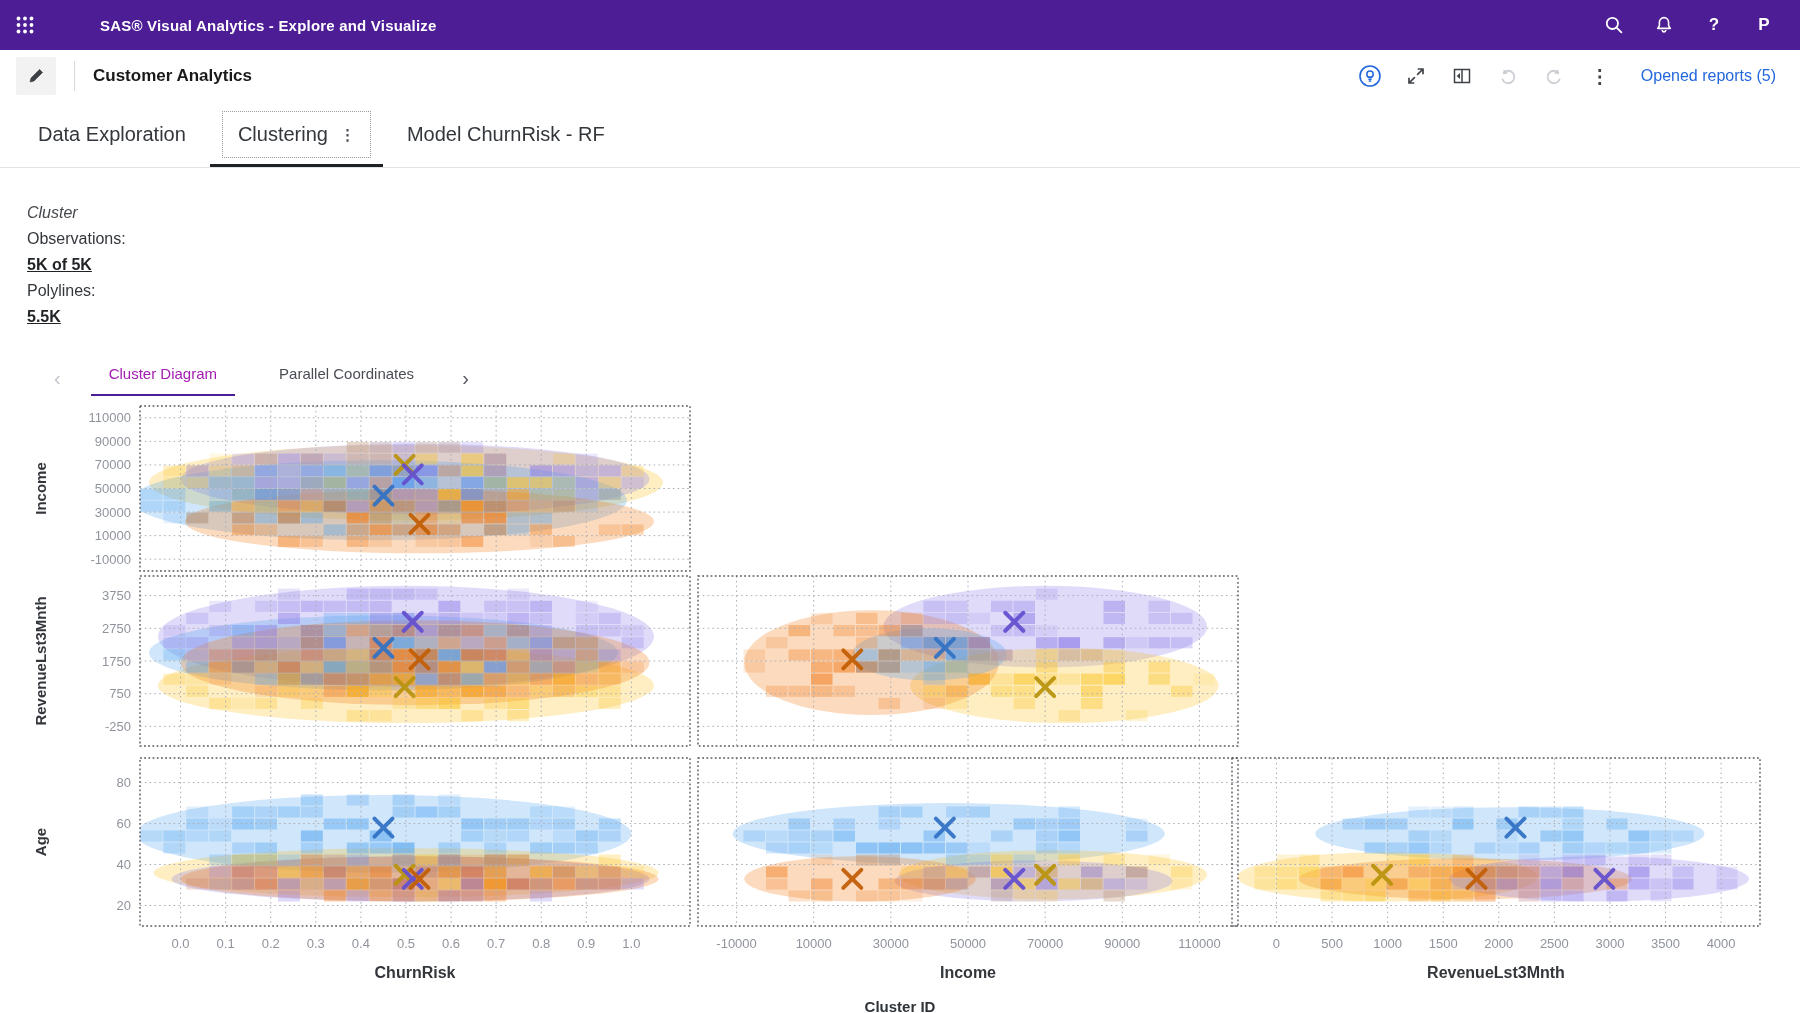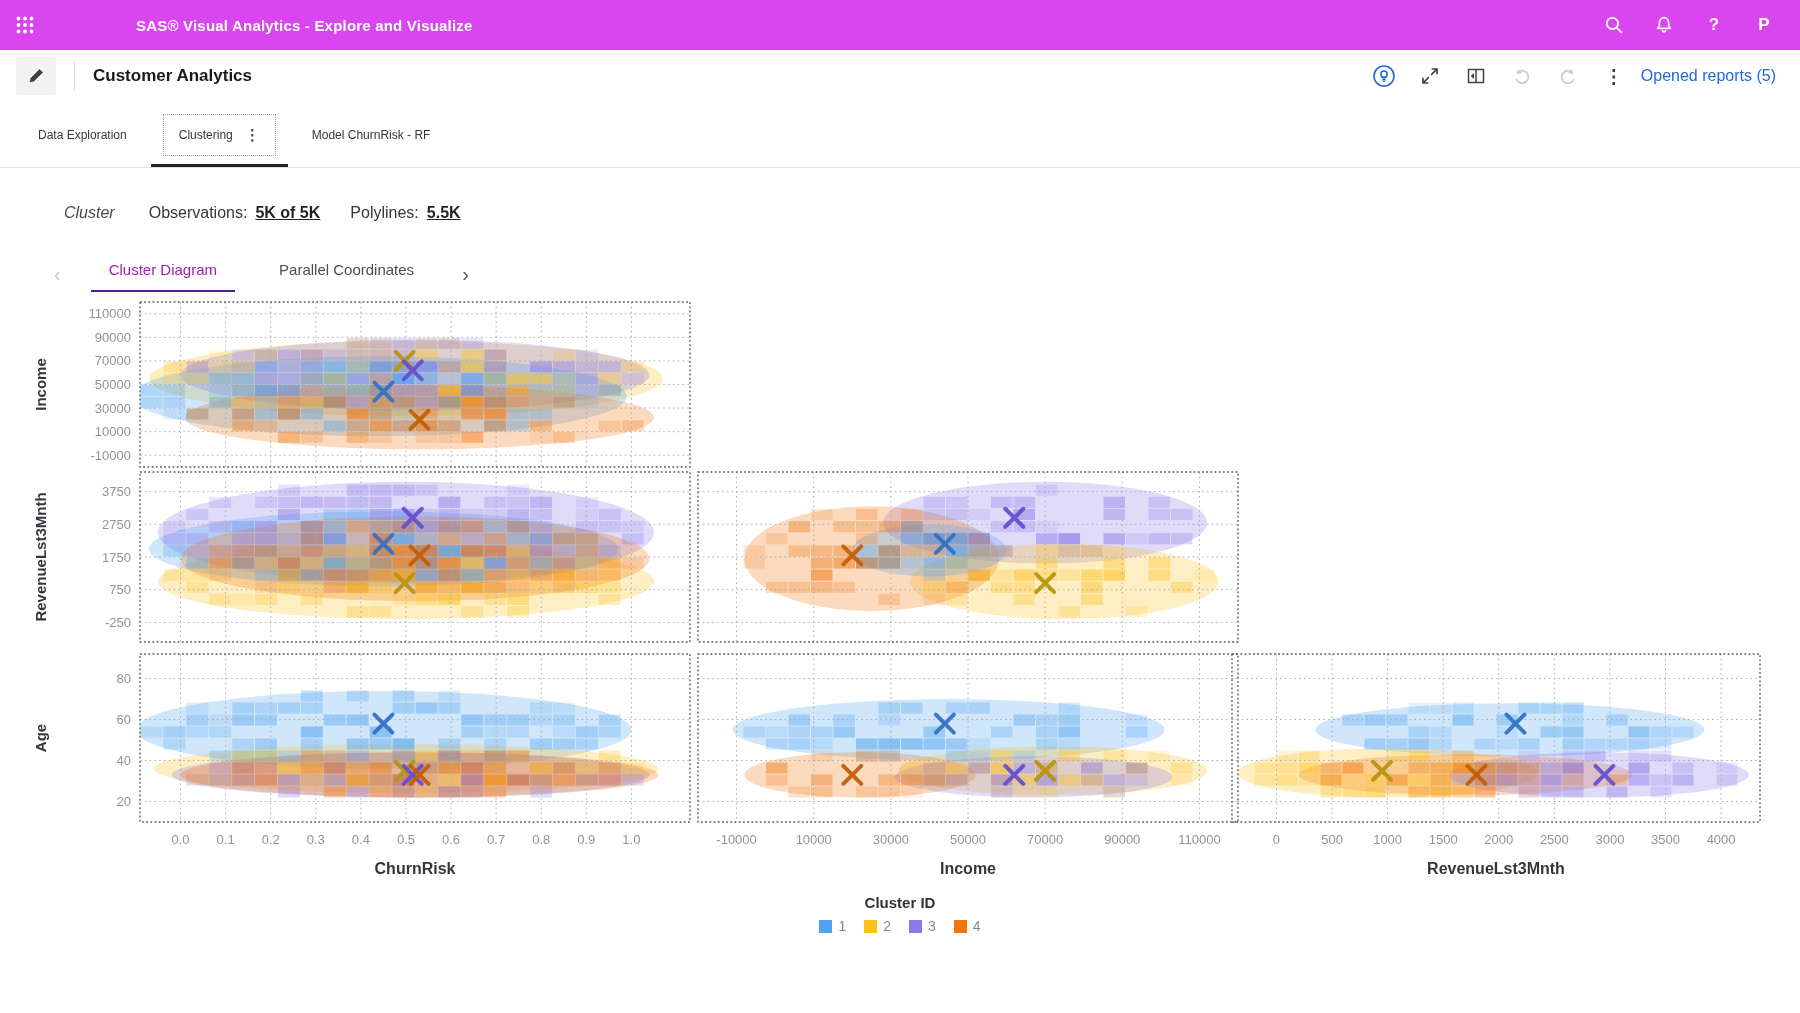--- a/index.html
+++ b/index.html
@@ -1,50 +1,50 @@
 <!DOCTYPE html>
 <html><head>
 <meta charset="utf-8">
 <style>
   * { margin:0; padding:0; box-sizing:border-box; }
   body { font-family:"Liberation Sans", sans-serif; background:#ffffff; }
   .app { width:1800px; height:1013px; background:#fff; overflow:hidden; position:relative; }
 
   
-  .topbar { height:50px; background:#d946ef; display:flex; align-items:center; color:#fff;gap:36px; }
+  .topbar { height:50px; background:#4c1d95; display:flex; align-items:center; color:#fff; }
   .appgrid-btn { width:50px; height:50px; display:flex; align-items:center; justify-content:center; cursor:pointer; }
   .topbar-title { font-size:15px; font-weight:700; letter-spacing:.2px; margin-left:50px; }
   .topbar-right { margin-left:auto; display:flex; align-items:center; gap:14px; padding-right:18px; }
   .topbar-icon { width:36px; height:36px; display:flex; align-items:center; justify-content:center; cursor:pointer; }
   .topbar-icon.text { font-size:17px; font-weight:700; color:#fff; }
 
   
   .toolbar { height:52px; background:#fff; display:flex; align-items:center; padding:0 24px 0 16px; }
   .edit-btn { width:40px; height:38px; background:#f2f2f2; border:1px solid #f2f2f2; border-radius:2px;
               display:flex; align-items:center; justify-content:center; cursor:pointer; }
   .toolbar-divider { width:1px; height:30px; background:#d9d9d9; margin:0 18px; }
   .report-title { font-size:17px; font-weight:700; color:#1a1a1a; }
   .toolbar-right { margin-left:auto; display:flex; align-items:center; gap:8px; }
   .tool-icon { width:38px; height:36px; display:flex; align-items:center; justify-content:center; cursor:pointer; }
   .tool-icon.disabled { cursor:default; }
   .kebab { font-size:19px; color:#3f4347; font-weight:700; }
-  .opened-reports { font-size:16px; color:#2367dd; cursor:pointer; white-space:nowrap;text-align:center; }
+  .opened-reports { font-size:16px; color:#2367dd; margin-left:14px; cursor:pointer; white-space:nowrap;text-align:center; }
 
   
   .tabstrip { height:66px; border-bottom:1px solid #e4e4e4; display:flex; align-items:stretch; padding-left:20px; }
   .tab { display:flex; align-items:center; position:relative; padding:0 18px; cursor:pointer; }
-  .tab-label { font-size:12px; color:#33373c; white-space:nowrap; }
+  .tab-label { font-size:20px; color:#33373c; white-space:nowrap; }
   .tab.active .tab-inner { border:1px dotted #9a9a9a; padding:11px 15px; display:flex; align-items:center; gap:12px; }
   .tab .tab-inner { display:flex; align-items:center; gap:12px; }
   .tab.active::after { content:""; position:absolute; left:6px; right:6px; bottom:0; height:3px; background:#1f2225; }
   .tab-kebab { font-size:15px; color:#4a4e54; font-weight:700; }
 
   
   .content { padding-top:36px; }
-  .info-row { display:flex; align-items:baseline; padding-left:64px; font-size:16px; color:#33373c; gap:8px; }
+  .info-row { display:flex; align-items:baseline; padding-left:27px; font-size:16px; color:#33373c; gap:8px;flex-direction:column; }
   .obj-name { font-style:italic; color:#45494e; margin-right:26px; }
   .info-label { color:#33373c; }
   .info-value { font-weight:700; color:#1f2326; margin-right:22px;text-decoration:underline; }
 
   .subtab-row { display:flex; align-items:flex-end; margin:34px 0 0 50px; gap:26px; height:36px; }
   .subtab-chev { font-size:20px; line-height:20px; padding:0 4px 8px 4px; cursor:pointer; }
   .subtab-chev.disabled { color:#c3c6ca; }
   .subtab-chev.enabled { color:#53575c; }
   .subtab { font-size:15px; padding:0 18px 12px 18px; cursor:pointer; color:#4a4e54; border-bottom:2px solid transparent; }
   .subtab.active { color:#a21caf; border-bottom:2px solid #4c1d95; }

